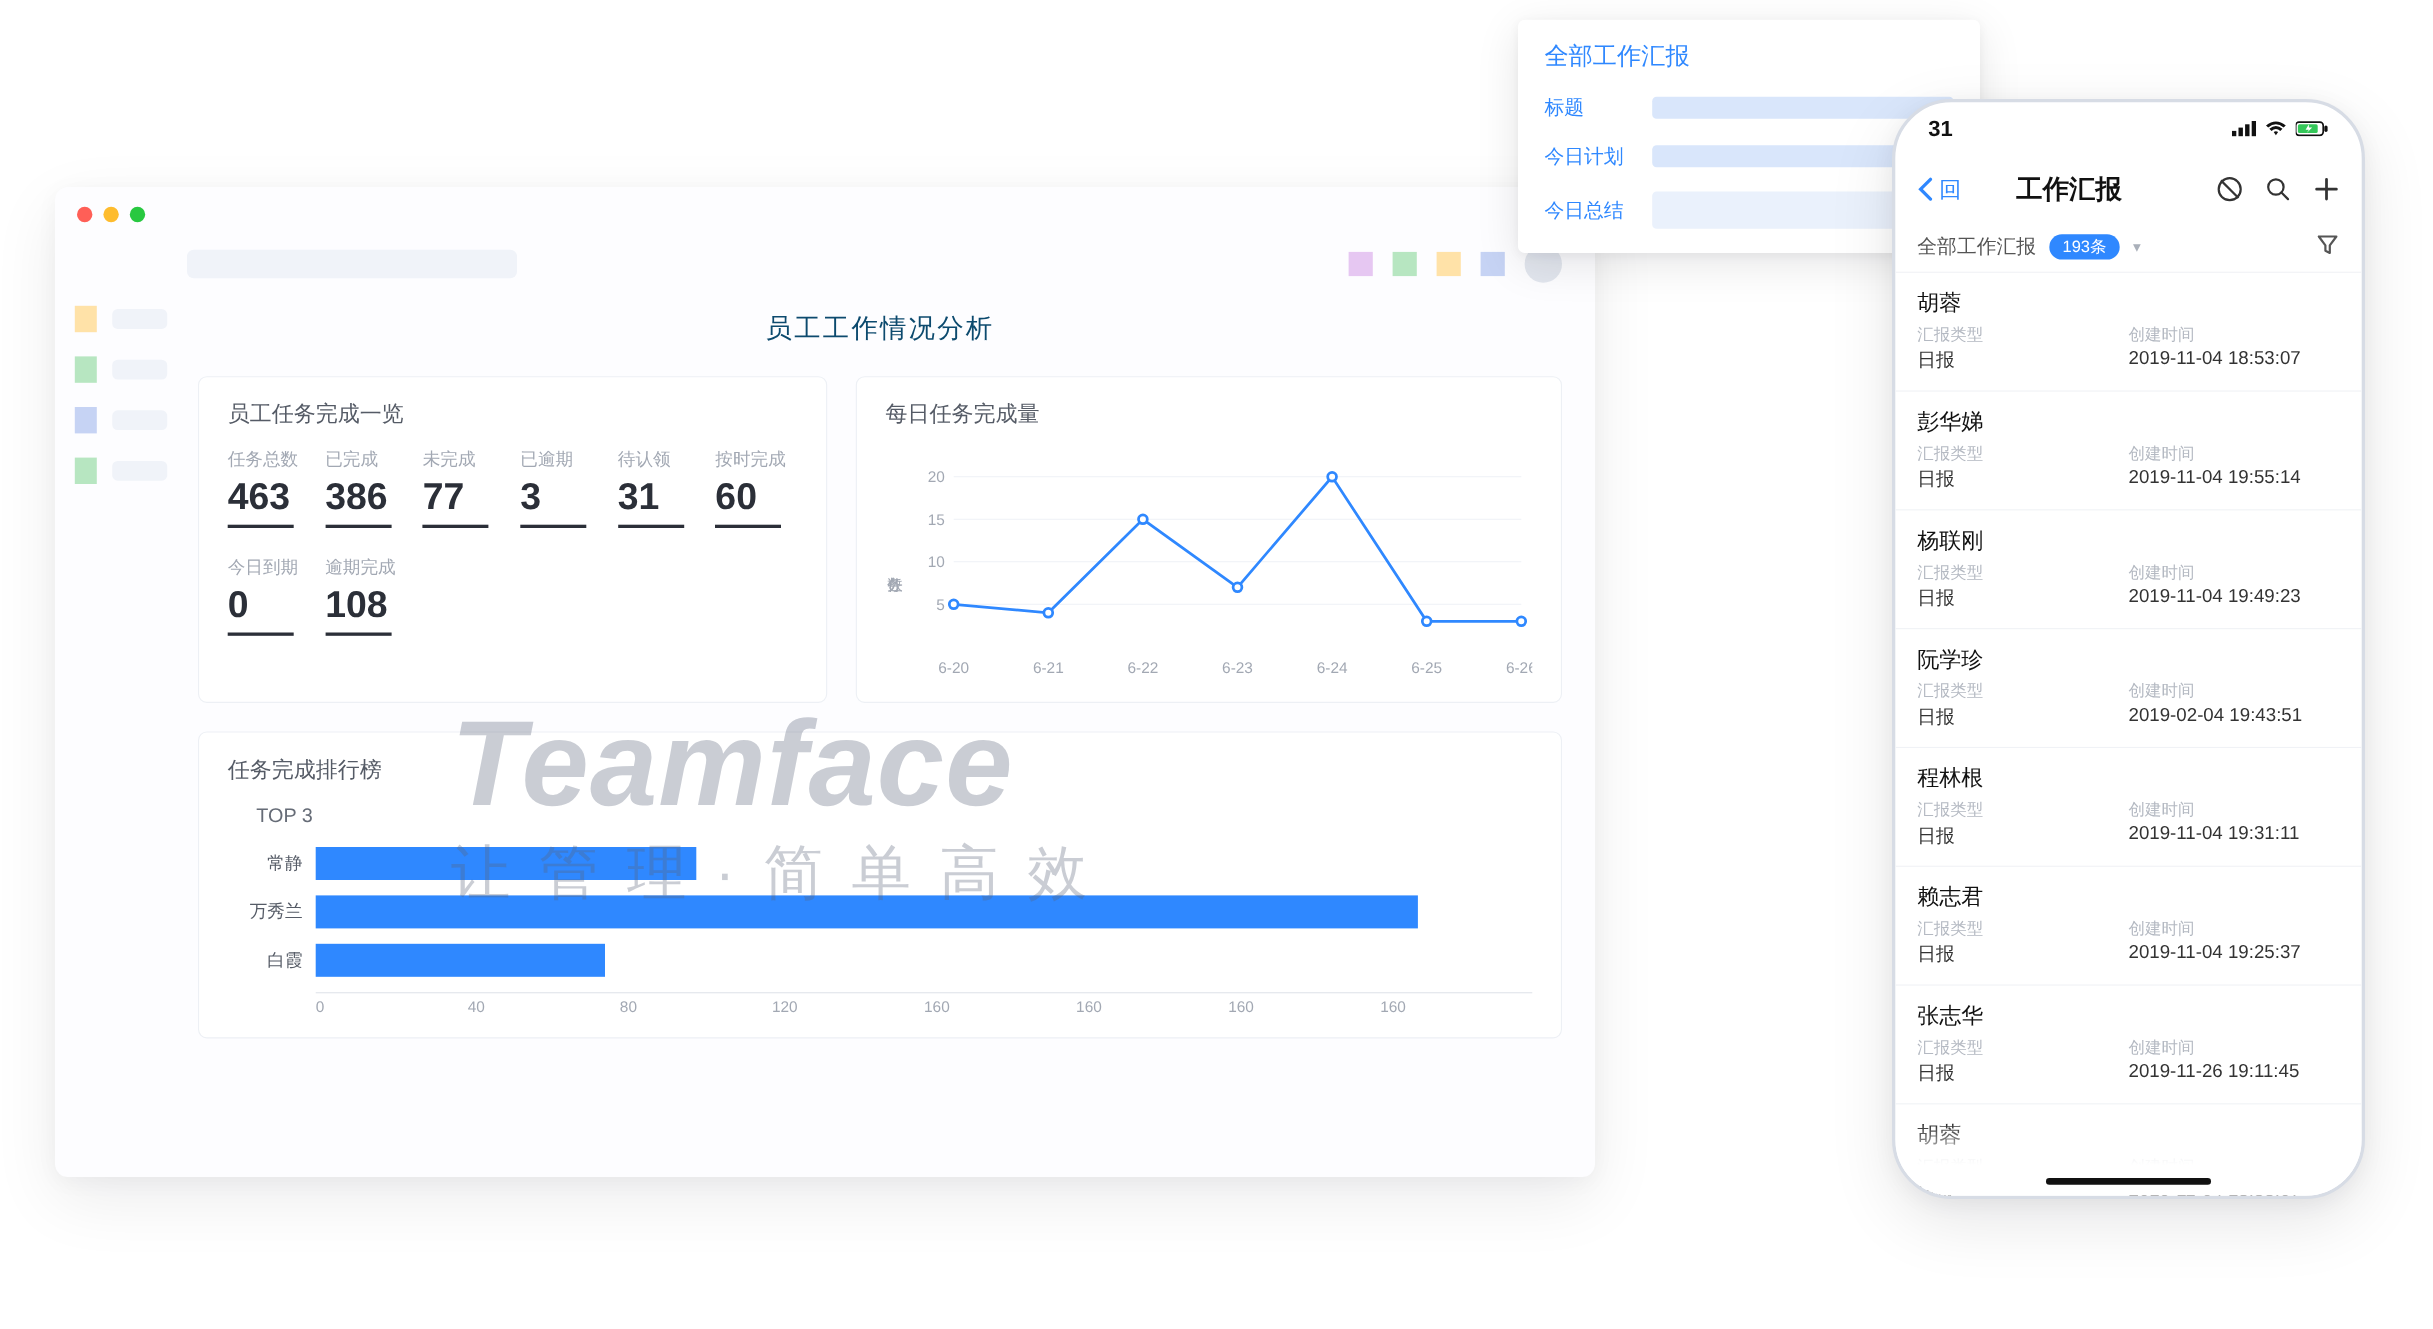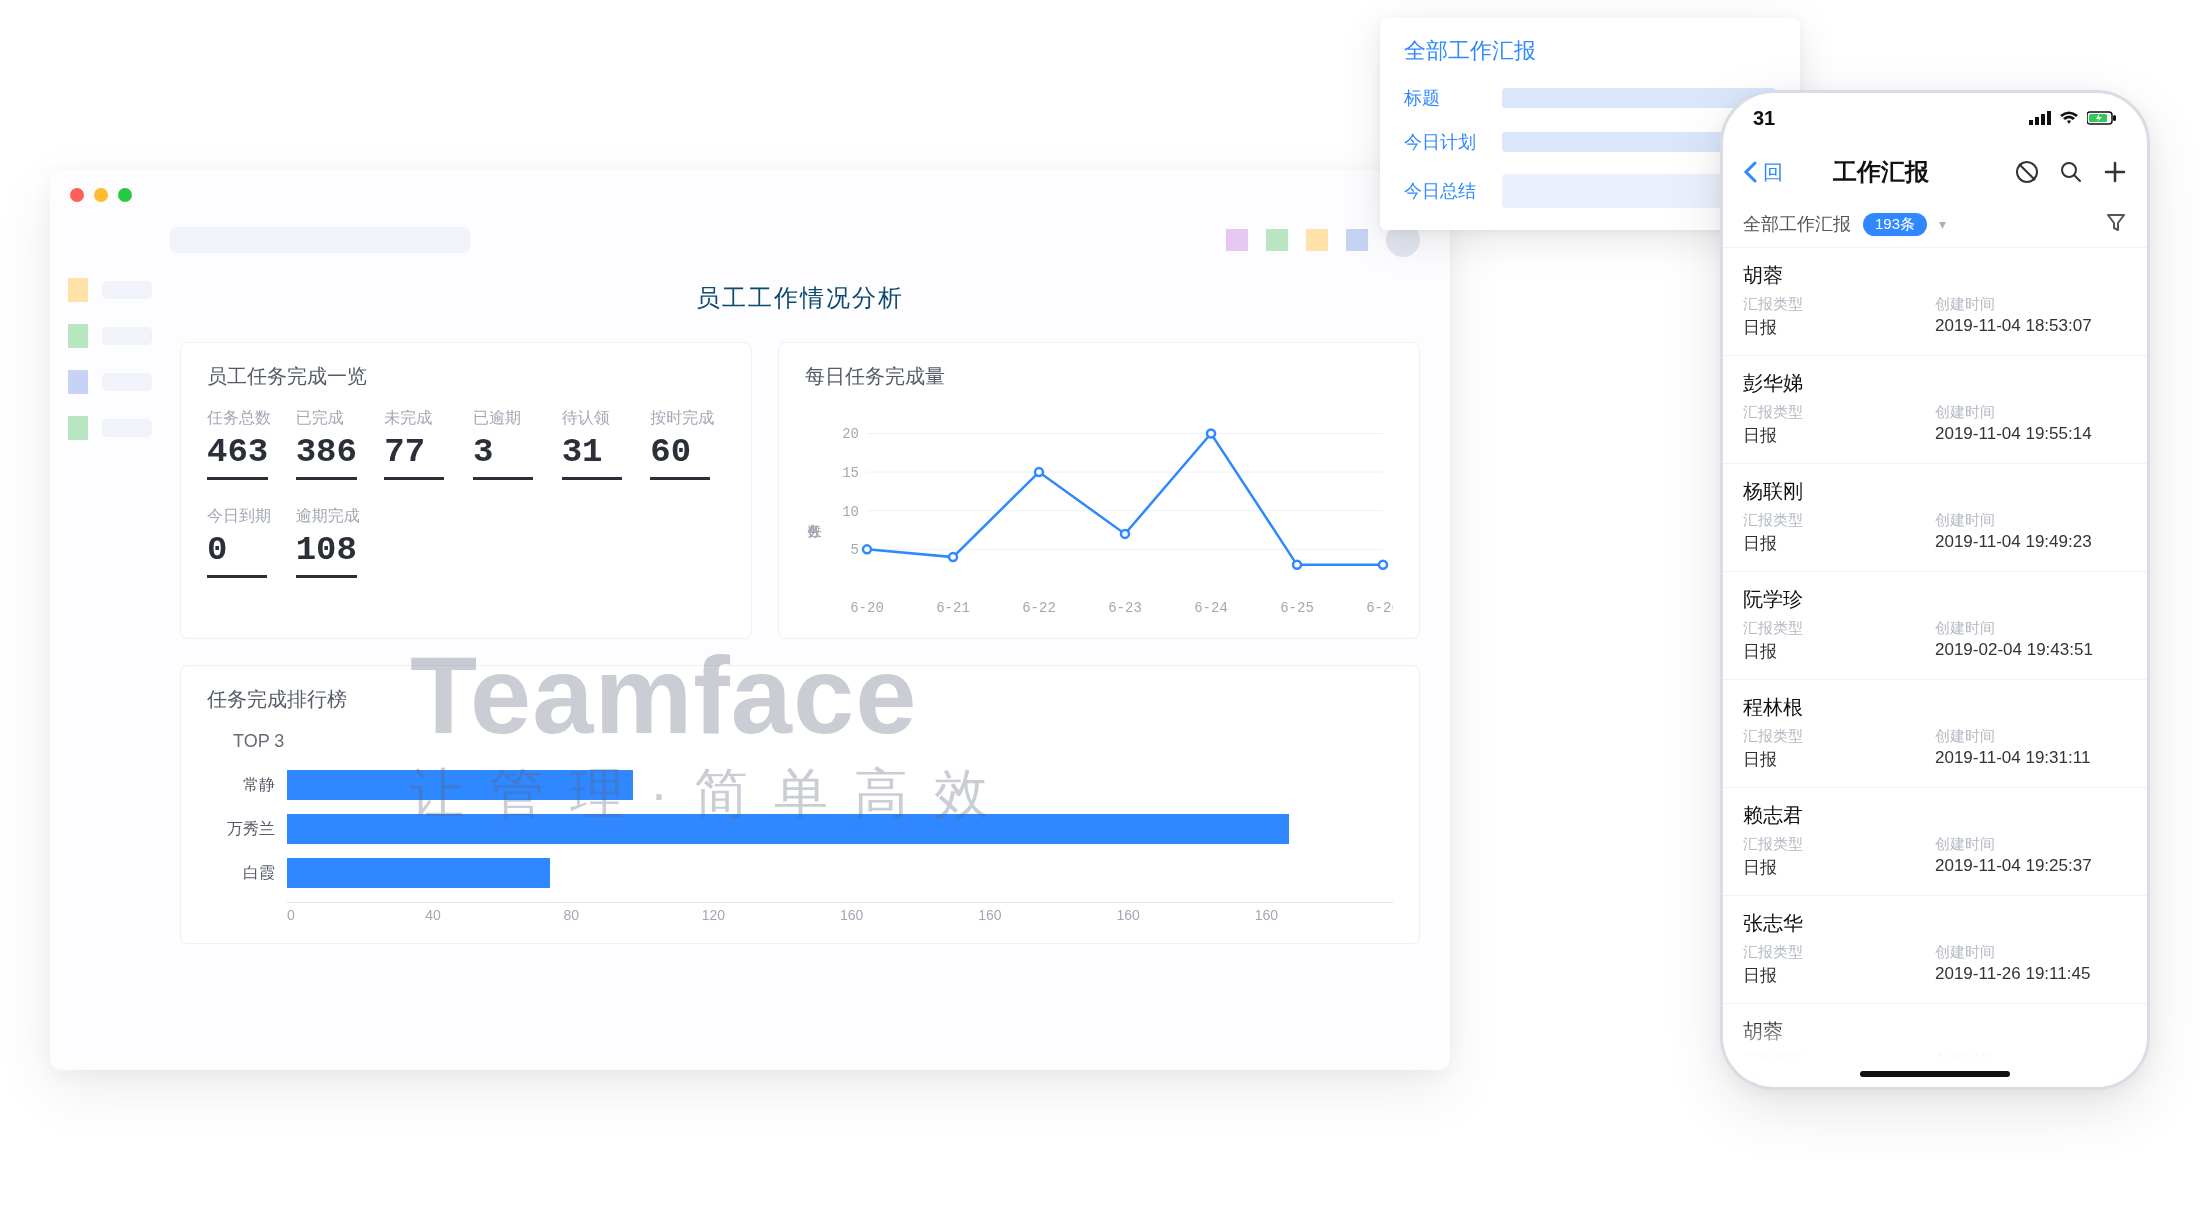--- a/index.html
+++ b/index.html
@@ -59,21 +59,21 @@
   flex: 1;
   padding: 10px 30px 30px 10px;
 }
 .dash-title {
   text-align: center;
   font-size: 24px;
   color: #0c4a6e;
   padding: 12px 0 28px;
   letter-spacing: 2px;
 }
-.row-cards { display: flex; gap: 26px; font-family: Liberation Mono, monospace; }
+.row-cards { display: flex; gap: 26px; }
 .card {
   background: #fff;
   border: 1px solid #edf0f5;
   border-radius: 8px;
   padding: 20px 26px;
 }
 .card-lg { flex: 1; }
 .card-title { font-size: 20px; color: #555b66; margin-bottom: 18px; }
 
 .stats-grid { display: grid; grid-template-columns: repeat(6, 1fr); row-gap: 26px; column-gap: 14px; }
@@ -105,21 +105,21 @@
 .bar-axis-line { height:1px; background:#e0e4ea; margin-left:80px; margin-bottom:4px; }
 
 
 .watermark {
   position:absolute;
   left: 360px;
   top: 470px;
   pointer-events:none;
   text-align:left;
 }
-.wm-big { font-size: 110px; font-weight: 600; color: rgba(90,100,120,0.32); letter-spacing:1px; line-height:1; }
+.wm-big { font-size: 110px; font-weight: 600; color: rgba(90,100,120,0.32); letter-spacing:1px; line-height:1;font-style:italic; }
 .wm-sub { font-size: 54px; color: rgba(90,100,120,0.32); letter-spacing: 26px; margin-top: 8px; }
 
 
 .notif {
   position:absolute;
   left: 1380px;
   top: 18px;
   width: 420px;
   background:#fff;
   border-radius: 6px;

